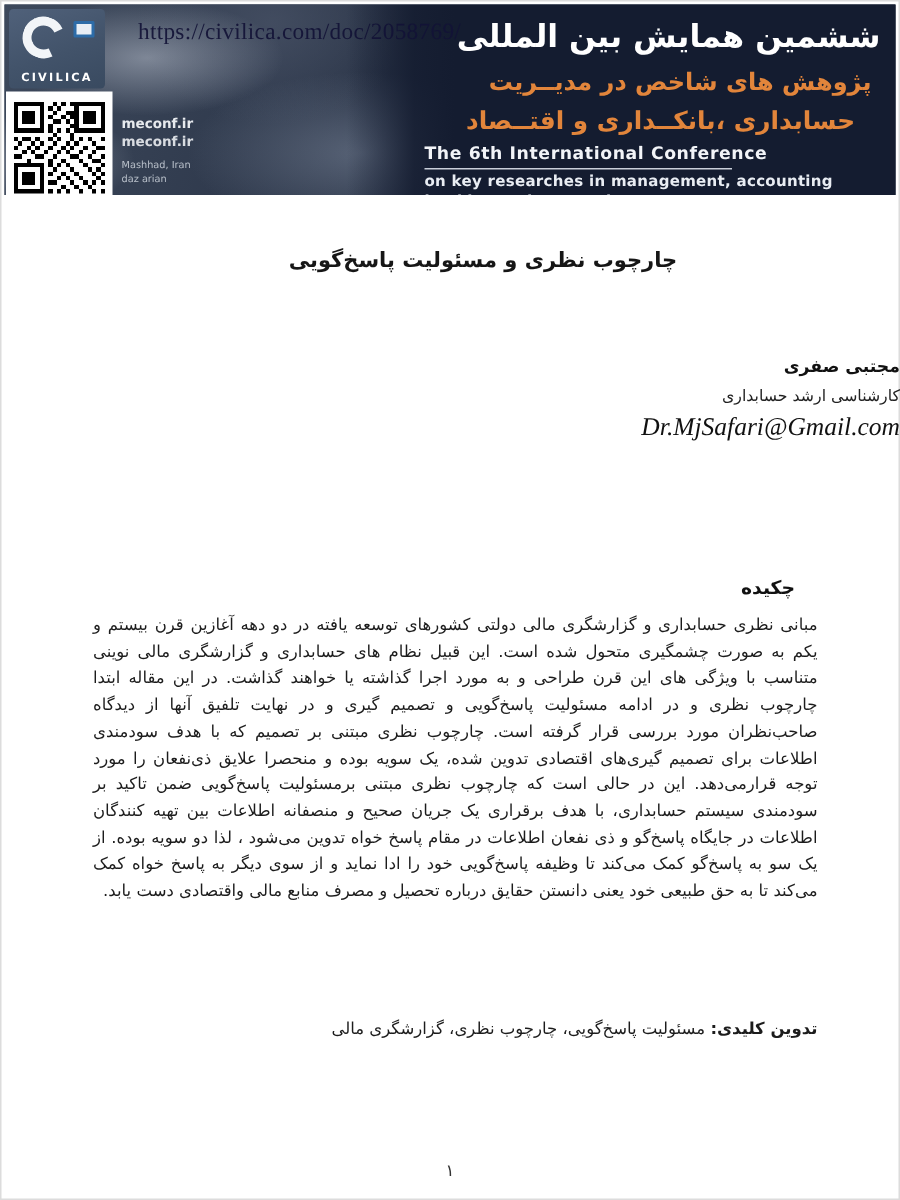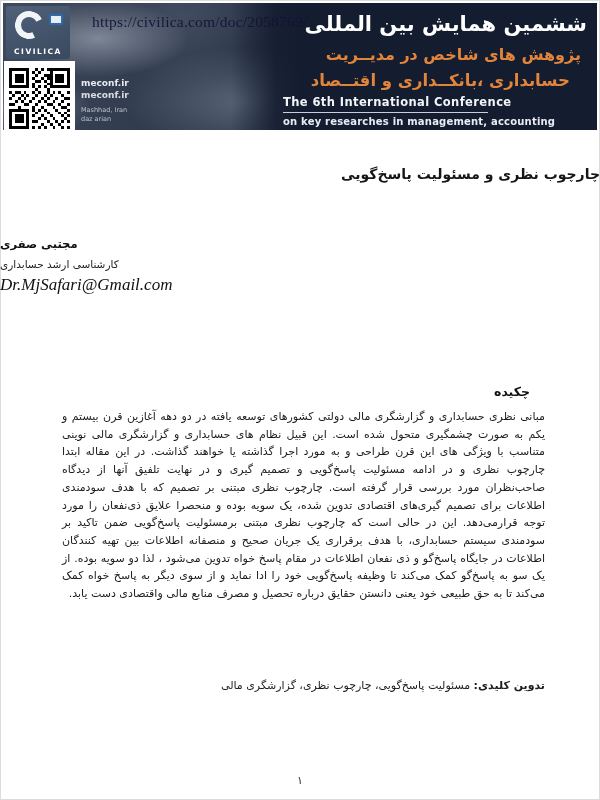--- a/index.html
+++ b/index.html
@@ -73,24 +73,24 @@
   
   .qr-box {
     position: absolute; left: 4px; top: 61px; width: 71px; height: 75px;
     background: #ffffff; text-align: center;
   }
   .qr-box svg { margin-top: 7px; }
 
   
   .article-title {
     position: absolute; left: 0; right: 0; top: 166px;
-    direction: rtl; text-align: right;
+    direction: rtl; text-align: center;
     font-size: 14px; font-weight: bold; color: #161616; margin-left: 44px;
   }
-  .author-block { position: absolute; left: 0; right: 0; top: 237px; text-align: left; }
+  .author-block { position: absolute; left: 0; right: 0; top: 237px; text-align: right; }
   .author-name { direction: rtl; font-size: 11.5px; font-weight: bold; color: #111; }
   .author-degree { direction: rtl; font-size: 10.5px; color: #222; margin-top: 7px; }
   .author-email { font-family: "Liberation Serif", serif; font-style: italic; font-size: 17px; color: #111; margin-top: 5px; }
 
   .abstract-section { position: absolute; left: 62px; right: 55px; top: 384px; direction: rtl; }
   .abstract-heading { font-size: 12.5px; font-weight: bold; color: #111; padding-right: 15px; }
   .abstract-body {
     margin-top: 9px;
     font-size: 11px; line-height: 17.7px; color: #1c1c1c;
     text-align: justify; text-align-last: right;

